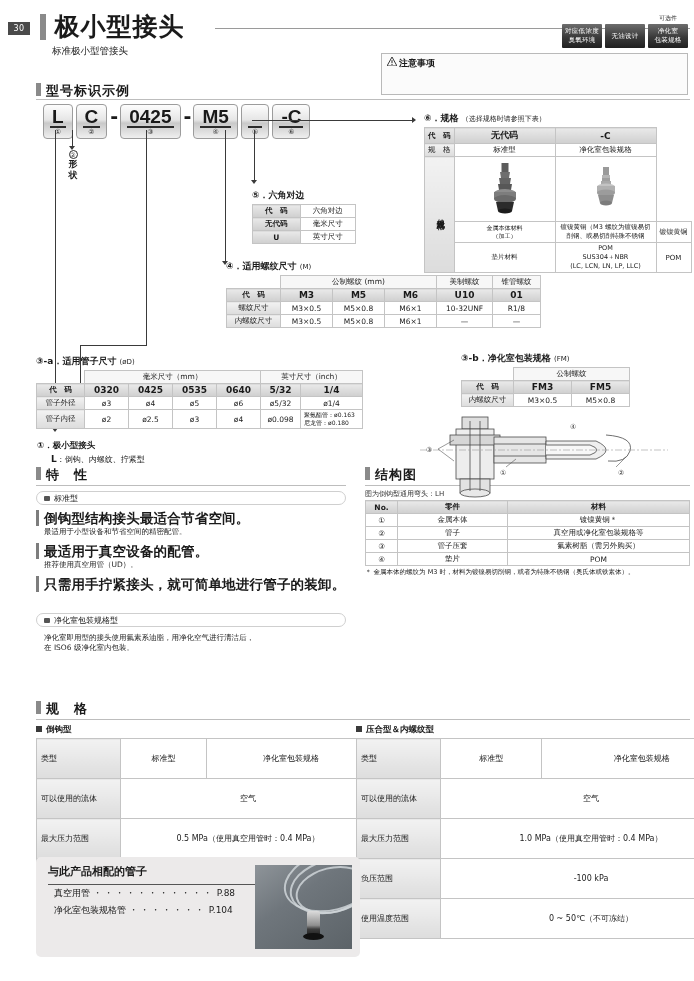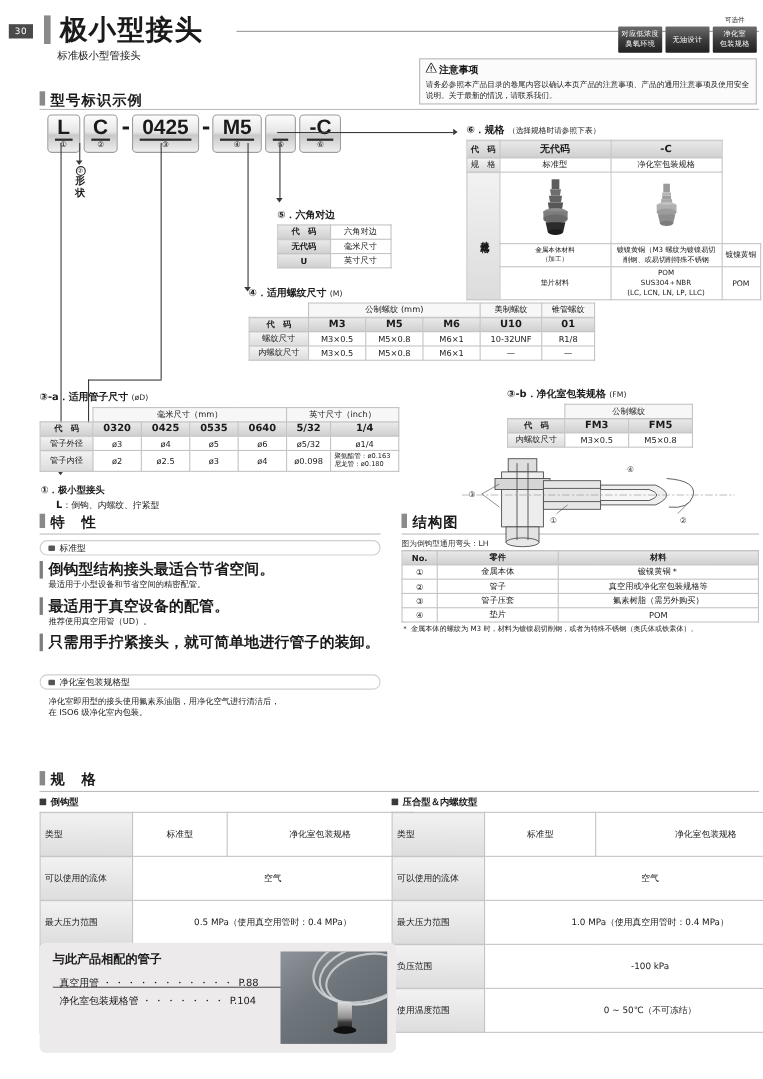--- a/index.html
+++ b/index.html
@@ -177,21 +177,21 @@
     text-align:left; width:84px; font-size:8px; padding-left:4px;
   }
 
   
   #related {
     position:absolute; left:36px; top:857px; width:324px; height:100px;
     background:#eceaea; border-radius:5px;
   }
   #related .rt {
     position:absolute; left:12px; top:7px; font-size:11px; font-weight:bold;
-    border-bottom:1px solid #555; padding-bottom:18px; width:215px;
+    border-bottom:1px solid #555; padding-bottom:5px; width:215px;
   }
   #related .rl { position:absolute; left:18px; font-size:9px; }
   .photo {
     position:absolute; right:8px; top:8px; width:97px; height:84px;
     background:linear-gradient(145deg,#8e9499 0%,#6f767c 40%,#5c6368 100%);
     overflow:hidden;
   }
   .tube {
     position:absolute; border:2px solid #cfd5d8; border-radius:50%;
     opacity:.85;
@@ -245,21 +245,20 @@
   </div>
 
   <div class="caution">
     <div class="caution-title">
       <svg class="warn-tri" width="10" height="9" viewBox="0 0 10 9">
         <polygon points="5,0 10,9 0,9" fill="none" stroke="#222" stroke-width="0.9"></polygon>
         <rect x="4.5" y="3.2" width="1" height="3" fill="#222"></rect>
         <rect x="4.5" y="7" width="1" height="1" fill="#222"></rect>
       </svg><span>注意事项</span>
     </div>
-    <div class="caution-text">请务必参照本产品目录的卷尾内容以确认本页产品的注意事项、产品的通用注意事项及使用安全说明。关于最新的情况，请联系我们。</div>
   </div>
 
   <div class="sec-head" style="left:36px; top:82px;text-align:right;">
     <span class="bar"></span><span>型号标识示例</span>
   </div>
   <div class="sec-rule" style="left:36px; top:99px; width:654px;"></div>
 
   <div class="code-row">
     <div class="code-box">
       <span class="val">L</span>

